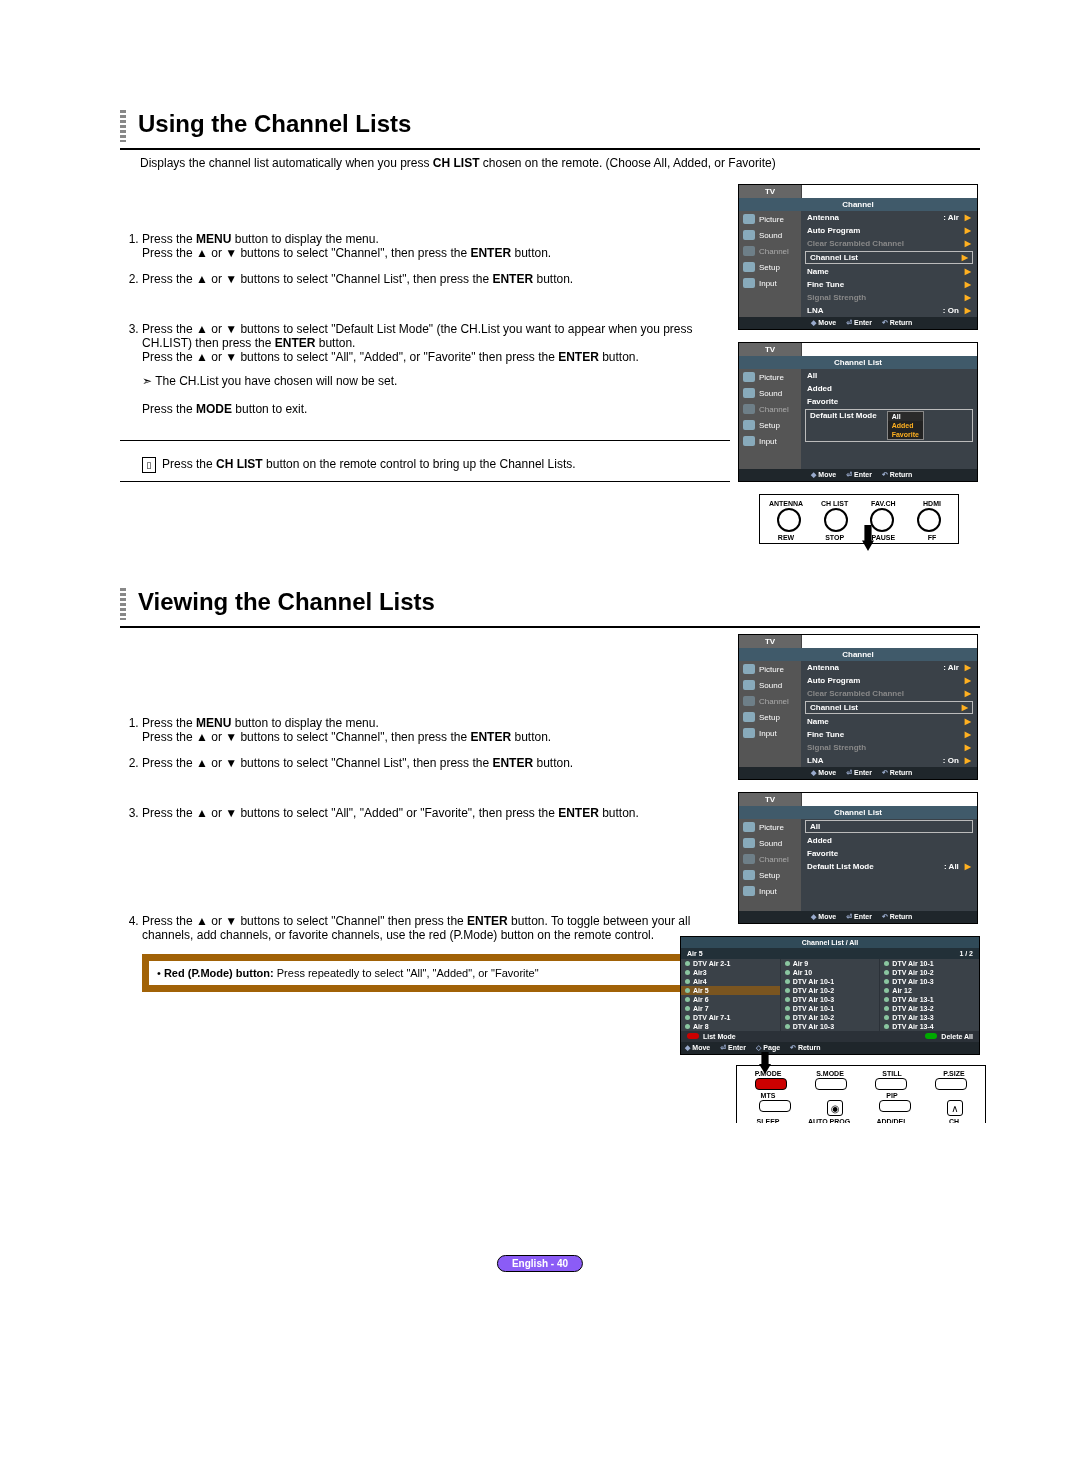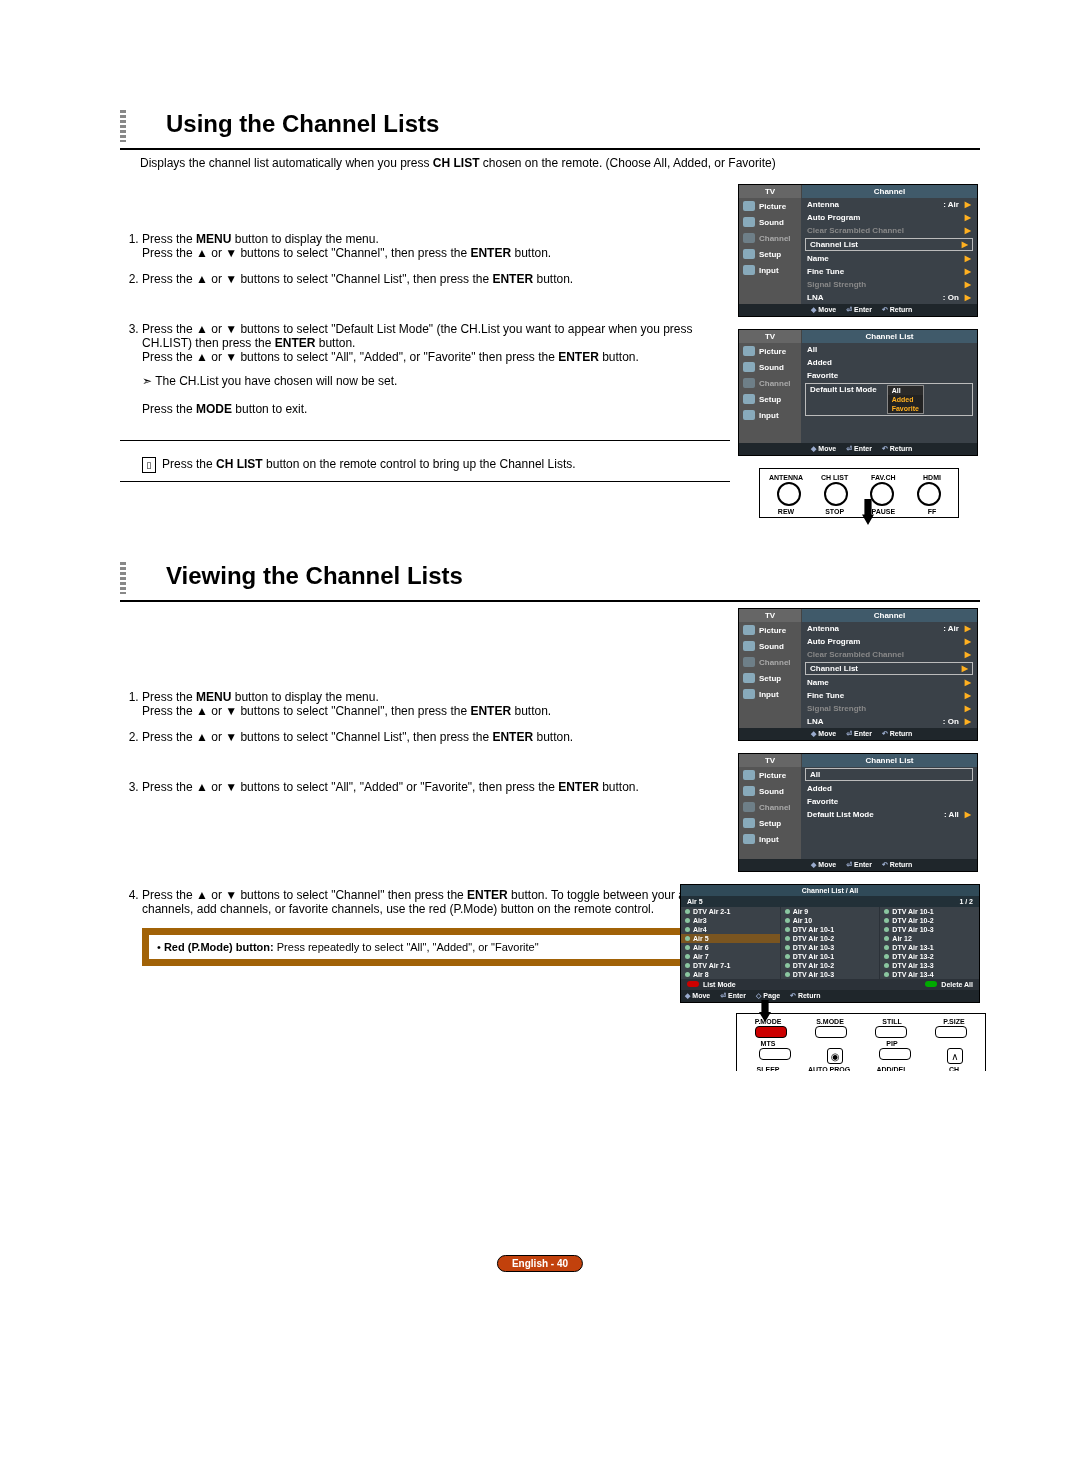--- a/index.html
+++ b/index.html
@@ -1,40 +1,40 @@
 <!DOCTYPE html>
 <html><head>
 <meta charset="utf-8">
 <style>
   body { margin:0; background:#fff; font-family:Arial, Helvetica, sans-serif; font-size:12px; color:#000; }
   .page { width:1080px; height:1476px; margin:0 auto; position:relative; box-sizing:border-box; padding:110px 100px 30px 120px; }
   .section-title-bar { display:flex; align-items:stretch; margin-bottom:6px;}
   .tick { width:6px; background:repeating-linear-gradient(#888,#888 3px,#fff 3px,#fff 5px); margin-right:12px;}
-  .section-title { font-size:24px; font-weight:bold; padding-bottom:4px;margin-left:28px;}
+  .section-title { font-size:24px; font-weight:bold; padding-bottom:4px;}
   .hr-thick { border-top:2px solid #000; margin:2px 0 6px 0;}
   .intro { font-size:12px; margin:4px 0 14px 20px;}
   .cols { display:flex; }
   .lcol { flex:1; padding-right:8px;margin-top:48px;}
   .rcol { width:242px;}
   ol { margin:0 0 0 22px; padding:0;}
   ol li { margin-bottom:12px;}
   .note-row { display:flex; align-items:flex-start; margin:16px 0 0 22px;}
   .remote-icon { border:1px solid #000; width:12px; height:14px; display:inline-flex; align-items:center; justify-content:center; font-size:9px; margin-right:6px; flex-shrink:0;}
   .callout { border:7px solid #a16207; margin:10px 0 0 22px; padding:6px 8px; font-size:11px;}
-  .footer-pill { position:absolute; bottom:204px; left:50%; transform:translateX(-50%); background:#c2410c; color:#fff; font-size:10px; font-weight:bold; padding:2px 14px; border-radius:10px; border:1px solid #000;}
+  .footer-pill { position:absolute; bottom:204px; left:50%; transform:translateX(-50%); background:#8b5cf6; color:#fff; font-size:10px; font-weight:bold; padding:2px 14px; border-radius:10px; border:1px solid #000;}
   strong.key { font-weight:bold;}
 
   
   .osd { width:238px; border:1px solid #000; font-size:8px; color:#fff; margin-bottom:12px;}
-  .osd-head { display:flex;}
+  .osd-head { display:flex;flex-direction:column;}
   .osd-tab { background:#666; width:62px; text-align:center; padding:2px 0; font-weight:bold; border-right:1px solid #444;}
   .osd-title { flex:1; background:#405a6a; text-align:center; padding:2px 0; font-weight:bold;}
   .osd-body { display:flex;}
   .osd-side { width:62px; background:#555; }
-  .osd-side-item{ display:flex; align-items:center; gap:4px; padding:3px 4px; font-weight:bold;}
+  .osd-side-item{ display:flex; align-items:center; gap:4px; padding:3px 4px; font-weight:normal;}
   .osd-side-item.dim{ color:#aaa;}
   .side-ico{ width:12px; height:10px; background:#8ab; border-radius:2px; display:inline-block;}
   .osd-main { flex:1; background:#3a4148;}
   .osd-row{ display:flex; align-items:center; padding:2px 6px; font-weight:bold; gap:6px;}
   .osd-row.dim{ color:#888;}
   .osd-row.boxed{ border:1px solid #bbb; margin:1px 4px; padding:1px 4px;}
   .osd-row .rv{ margin-left:auto;}
   .ar{ color:#ffb020;}
   .osd-foot{ display:flex; background:#1f262b; padding:2px 4px; gap:10px; font-weight:bold; font-size:7px;}
   .osd-foot span.k{ color:#9ac;}

